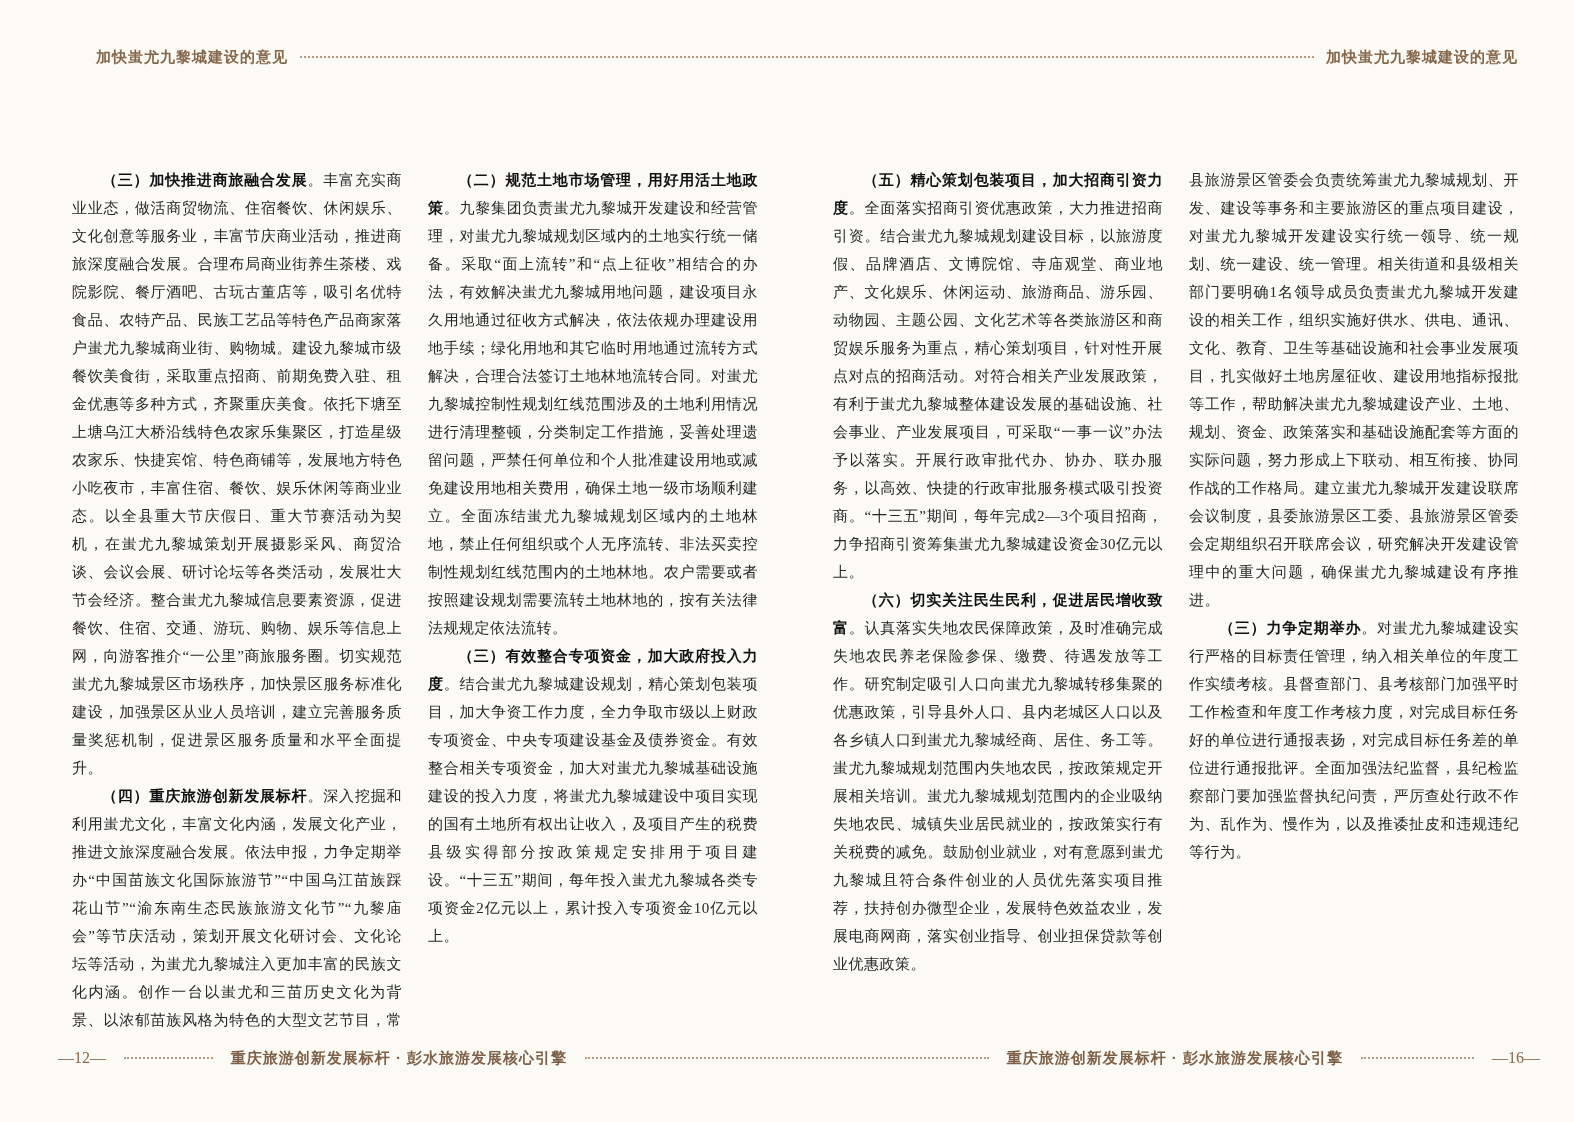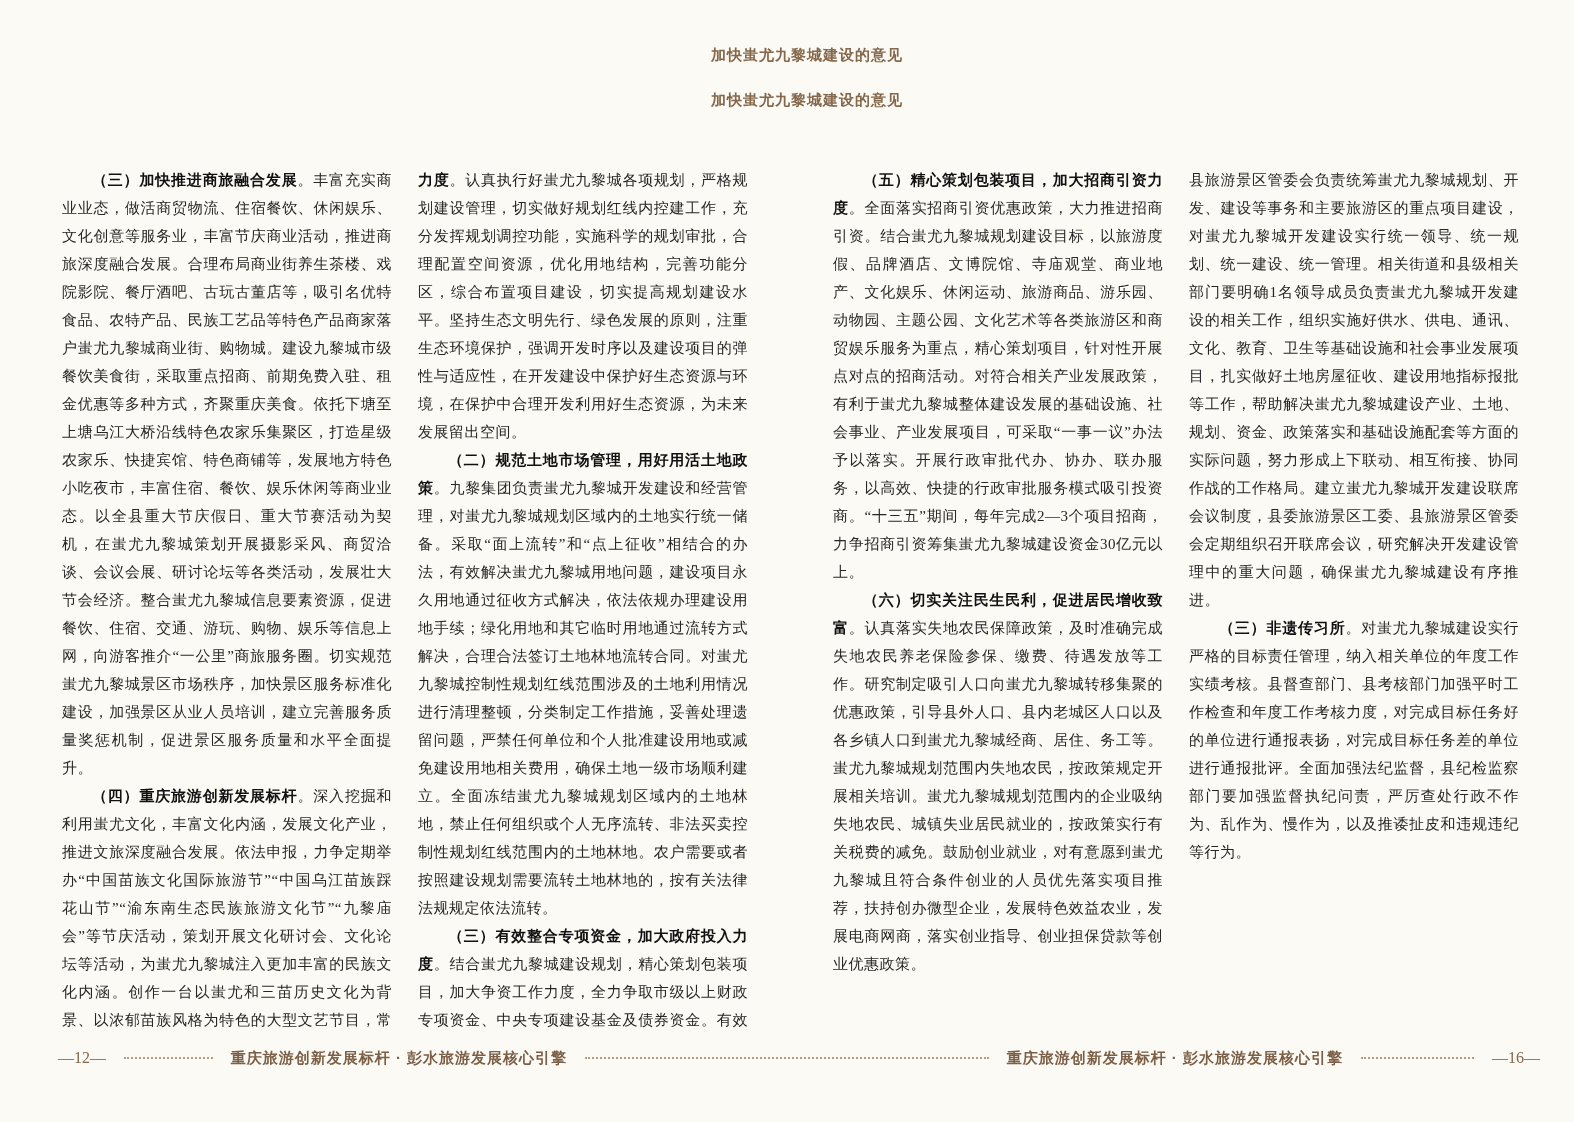--- a/index.html
+++ b/index.html
@@ -8,35 +8,35 @@
     background:#fbfaf4;
     font-family:"Liberation Serif", serif;
     color:#262626;
     overflow:hidden;
   }
   .spread{position:relative;width:1574px;height:1122px;}
 
   
   .header-row{
     position:absolute;top:46px;left:96px;right:56px;
-    display:flex;align-items:center;gap:12px;height:22px;flex-direction:column;
+    display:flex;align-items:center;gap:12px;height:22px;
   }
   .h-title{
     font-family:"Liberation Sans", sans-serif;
     font-weight:bold;font-size:15px;letter-spacing:1px;
     color:#85674b;white-space:nowrap;
   }
   .dotline{flex:1;height:0;border-bottom:2px dotted #b59a7f;}
 
   
   .page{
     position:absolute;top:166px;width:686px;height:862px;
     display:flex;gap:26px;overflow:hidden;
   }
-  .page-left{left:62px;}
+  .page-left{left:72px;}
   .page-right{left:833px;}
   .col{width:330px;height:862px;overflow:hidden;}
   .para{
     margin:0;
     font-size:15px;line-height:28px;letter-spacing:0.5px;
     text-align:justify;text-justify:inter-character;
   }
   .indent{text-indent:2em;}
   .lead{font-weight:bold;color:#111;}
 
@@ -66,35 +66,34 @@
     <span class="h-title">加快蚩尤九黎城建设的意见</span>
   </div>
 
   <div class="page page-left">
     <div class="col">
       <p class="para indent"><b class="lead">（三）加快推进商旅融合发展</b><span>。丰富充实商业业态，做活商贸物流、住宿餐饮、休闲娱乐、文化创意等服务业，丰富节庆商业活动，推进商旅深度融合发展。合理布局商业街养生茶楼、戏院影院、餐厅酒吧、古玩古董店等，吸引名优特食品、农特产品、民族工艺品等特色产品商家落户蚩尤九黎城商业街、购物城。建设九黎城市级餐饮美食街，采取重点招商、前期免费入驻、租金优惠等多种方式，齐聚重庆美食。依托下塘至上塘乌江大桥沿线特色农家乐集聚区，打造星级农家乐、快捷宾馆、特色商铺等，发展地方特色小吃夜市，丰富住宿、餐饮、娱乐休闲等商业业态。以全县重大节庆假日、重大节赛活动为契机，在蚩尤九黎城策划开展摄影采风、商贸洽谈、会议会展、研讨论坛等各类活动，发展壮大节会经济。整合蚩尤九黎城信息要素资源，促进餐饮、住宿、交通、游玩、购物、娱乐等信息上网，向游客推介“一公里”商旅服务圈。切实规范蚩尤九黎城景区市场秩序，加快景区服务标准化建设，加强景区从业人员培训，建立完善服务质量奖惩机制，促进景区服务质量和水平全面提升。</span></p>
       <p class="para indent"><b class="lead">（四）重庆旅游创新发展标杆</b><span>。深入挖掘和利用蚩尤文化，丰富文化内涵，发展文化产业，推进文旅深度融合发展。依法申报，力争定期举办“中国苗族文化国际旅游节”“中国乌江苗族踩花山节”“渝东南生态民族旅游文化节”“九黎庙会”等节庆活动，策划开展文化研讨会、文化论坛等活动，为蚩尤九黎城注入更加丰富的民族文化内涵。创作一台以蚩尤和三苗历史文化为背景、以浓郁苗族风格为特色的大型文艺节目，常态开展文艺节目展演。充分发挥“傩戏艺术中心”、非遗传习所、非物质文化遗产一条街的作用，打造民族民俗文化展示和体验项目。依托蚩尤九黎城古建筑文化优势，积极打造影视拍摄基地，大力发展影视旅游。加快文化资源向特色产品的转化，开发文商旅融合产品。</span></p>
 
     </div>
     <div class="col">
-      <p class="para"><b class="lead">力度</b><span>。认真执行好蚩尤九黎城各项规划，严格规划建设管理，切实做好规划红线内控建工作，充分发挥规划调控功能，实施科学的规划审批，合理配置空间资源，优化用地结构，完善功能分区，综合布置项目建设，切实提高规划建设水平。坚持生态文明先行、绿色发展的原则，注重生态环境保护，强调开发时序以及建设项目的弹性与适应性，在开发建设中保护好生态资源与环境，在保护中合理开发利用好生态资源，为未来发展留出空间。</span></p>
       <p class="para indent"><b class="lead">（二）规范土地市场管理，用好用活土地政策</b><span>。九黎集团负责蚩尤九黎城开发建设和经营管理，对蚩尤九黎城规划区域内的土地实行统一储备。采取“面上流转”和“点上征收”相结合的办法，有效解决蚩尤九黎城用地问题，建设项目永久用地通过征收方式解决，依法依规办理建设用地手续；绿化用地和其它临时用地通过流转方式解决，合理合法签订土地林地流转合同。对蚩尤九黎城控制性规划红线范围涉及的土地利用情况进行清理整顿，分类制定工作措施，妥善处理遗留问题，严禁任何单位和个人批准建设用地或减免建设用地相关费用，确保土地一级市场顺利建立。全面冻结蚩尤九黎城规划区域内的土地林地，禁止任何组织或个人无序流转、非法买卖控制性规划红线范围内的土地林地。农户需要或者按照建设规划需要流转土地林地的，按有关法律法规规定依法流转。</span></p>
       <p class="para indent"><b class="lead">（三）有效整合专项资金，加大政府投入力度</b><span>。结合蚩尤九黎城建设规划，精心策划包装项目，加大争资工作力度，全力争取市级以上财政专项资金、中央专项建设基金及债券资金。有效整合相关专项资金，加大对蚩尤九黎城基础设施建设的投入力度，将蚩尤九黎城建设中项目实现的国有土地所有权出让收入，及项目产生的税费县级实得部分按政策规定安排用于项目建设。“十三五”期间，每年投入蚩尤九黎城各类专项资金2亿元以上，累计投入专项资金10亿元以上。</span></p>
     </div>
   </div>
 
   <div class="page page-right">
     <div class="col">
       <p class="para indent"><b class="lead">（五）精心策划包装项目，加大招商引资力度</b><span>。全面落实招商引资优惠政策，大力推进招商引资。结合蚩尤九黎城规划建设目标，以旅游度假、品牌酒店、文博院馆、寺庙观堂、商业地产、文化娱乐、休闲运动、旅游商品、游乐园、动物园、主题公园、文化艺术等各类旅游区和商贸娱乐服务为重点，精心策划项目，针对性开展点对点的招商活动。对符合相关产业发展政策，有利于蚩尤九黎城整体建设发展的基础设施、社会事业、产业发展项目，可采取“一事一议”办法予以落实。开展行政审批代办、协办、联办服务，以高效、快捷的行政审批服务模式吸引投资商。“十三五”期间，每年完成2—3个项目招商，力争招商引资筹集蚩尤九黎城建设资金30亿元以上。</span></p>
       <p class="para indent"><b class="lead">（六）切实关注民生民利，促进居民增收致富</b><span>。认真落实失地农民保障政策，及时准确完成失地农民养老保险参保、缴费、待遇发放等工作。研究制定吸引人口向蚩尤九黎城转移集聚的优惠政策，引导县外人口、县内老城区人口以及各乡镇人口到蚩尤九黎城经商、居住、务工等。蚩尤九黎城规划范围内失地农民，按政策规定开展相关培训。蚩尤九黎城规划范围内的企业吸纳失地农民、城镇失业居民就业的，按政策实行有关税费的减免。鼓励创业就业，对有意愿到蚩尤九黎城且符合条件创业的人员优先落实项目推荐，扶持创办微型企业，发展特色效益农业，发展电商网商，落实创业指导、创业担保贷款等创业优惠政策。</span></p>
 
     </div>
     <div class="col">
       <p class="para">县旅游景区管委会负责统筹蚩尤九黎城规划、开发、建设等事务和主要旅游区的重点项目建设，对蚩尤九黎城开发建设实行统一领导、统一规划、统一建设、统一管理。相关街道和县级相关部门要明确1名领导成员负责蚩尤九黎城开发建设的相关工作，组织实施好供水、供电、通讯、文化、教育、卫生等基础设施和社会事业发展项目，扎实做好土地房屋征收、建设用地指标报批等工作，帮助解决蚩尤九黎城建设产业、土地、规划、资金、政策落实和基础设施配套等方面的实际问题，努力形成上下联动、相互衔接、协同作战的工作格局。建立蚩尤九黎城开发建设联席会议制度，县委旅游景区工委、县旅游景区管委会定期组织召开联席会议，研究解决开发建设管理中的重大问题，确保蚩尤九黎城建设有序推进。</p>
-      <p class="para indent"><b class="lead">（三）非遗传习所</b><span>。对蚩尤九黎城建设实行严格的目标责任管理，纳入相关单位的年度工作实绩考核。县督查部门、县考核部门加强平时工作检查和年度工作考核力度，对完成目标任务好的单位进行通报表扬，对完成目标任务差的单位进行通报批评。全面加强法纪监督，县纪检监察部门要加强监督执纪问责，严厉查处行政不作为、乱作为、慢作为，以及推诿扯皮和违规违纪等行为。</span></p>
+      <p class="para indent"><b class="lead">（三）力争定期举办</b><span>。对蚩尤九黎城建设实行严格的目标责任管理，纳入相关单位的年度工作实绩考核。县督查部门、县考核部门加强平时工作检查和年度工作考核力度，对完成目标任务好的单位进行通报表扬，对完成目标任务差的单位进行通报批评。全面加强法纪监督，县纪检监察部门要加强监督执纪问责，严厉查处行政不作为、乱作为、慢作为，以及推诿扯皮和违规违纪等行为。</span></p>
 
     </div>
   </div>
 
   <div class="footer-row">
     <span class="pnum">—12—</span>
     <span class="dotline fd1"></span>
     <span class="f-brand">重庆旅游创新发展标杆 · 彭水旅游发展核心引擎</span>
     <span class="dotline fd2"></span>
     <span class="f-brand">重庆旅游创新发展标杆 · 彭水旅游发展核心引擎</span>

